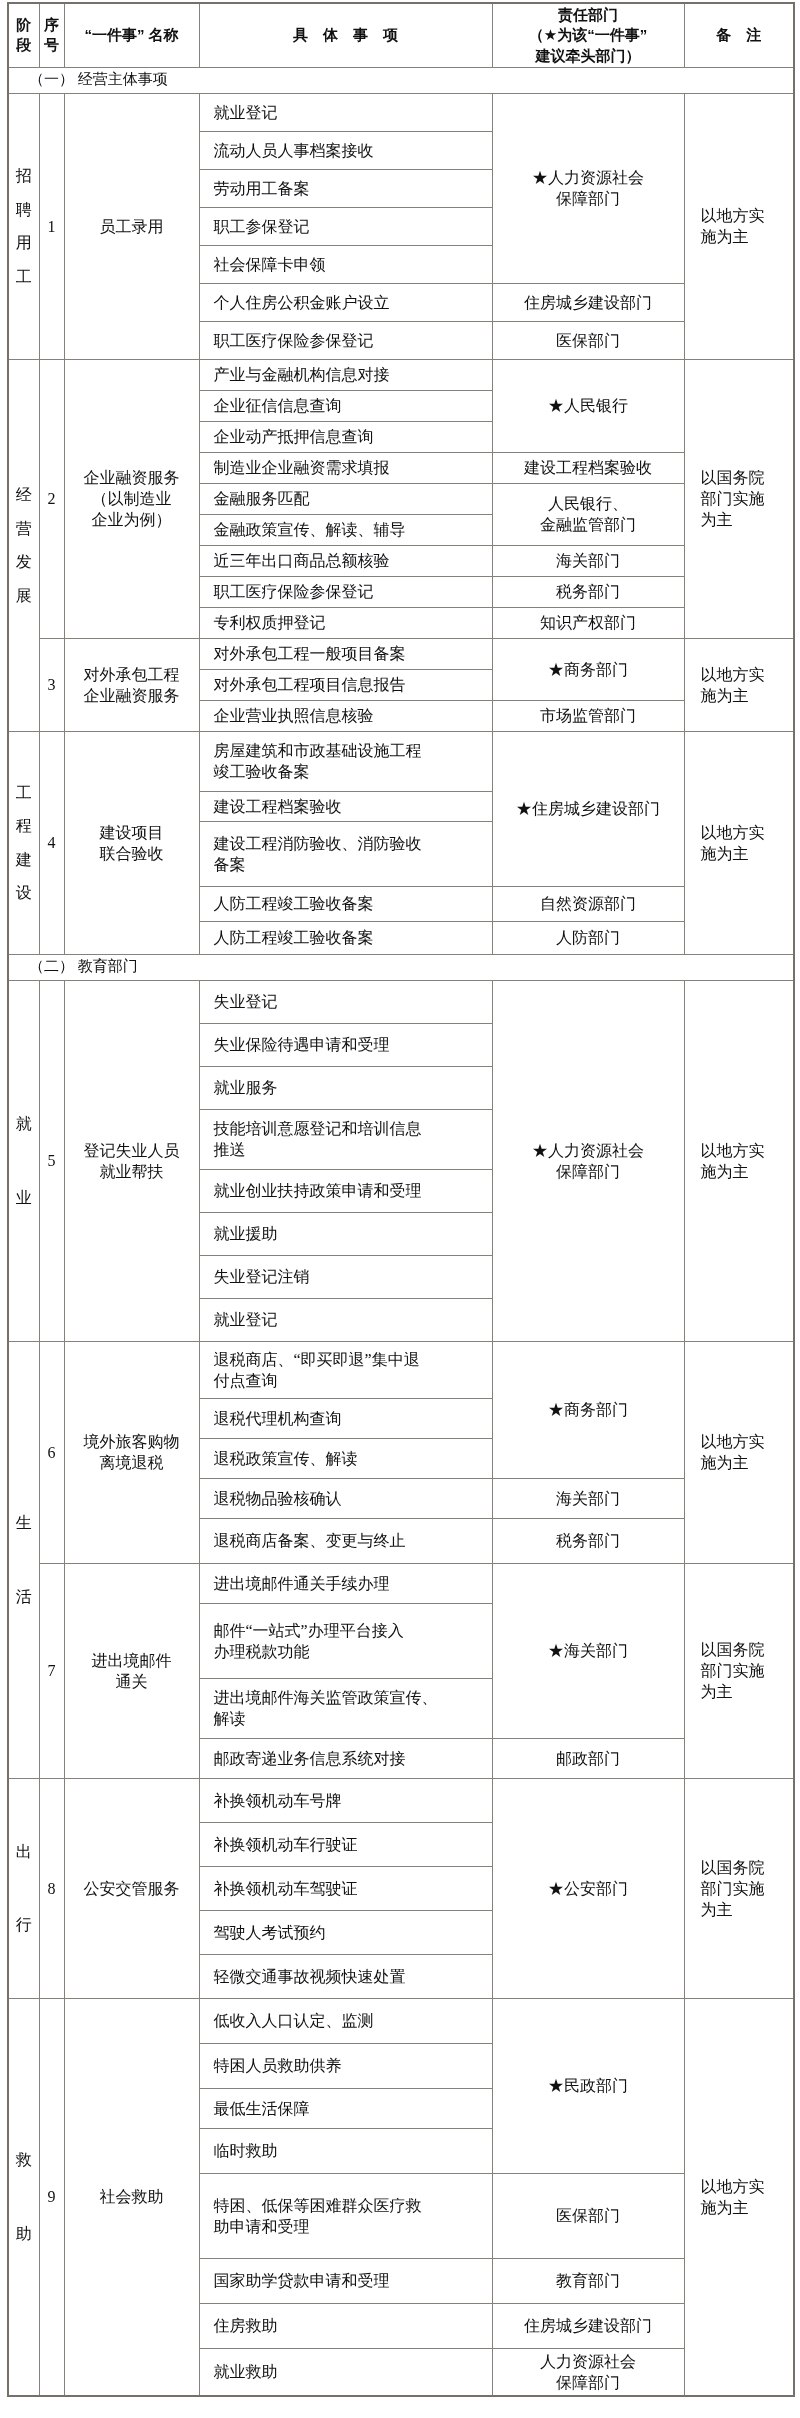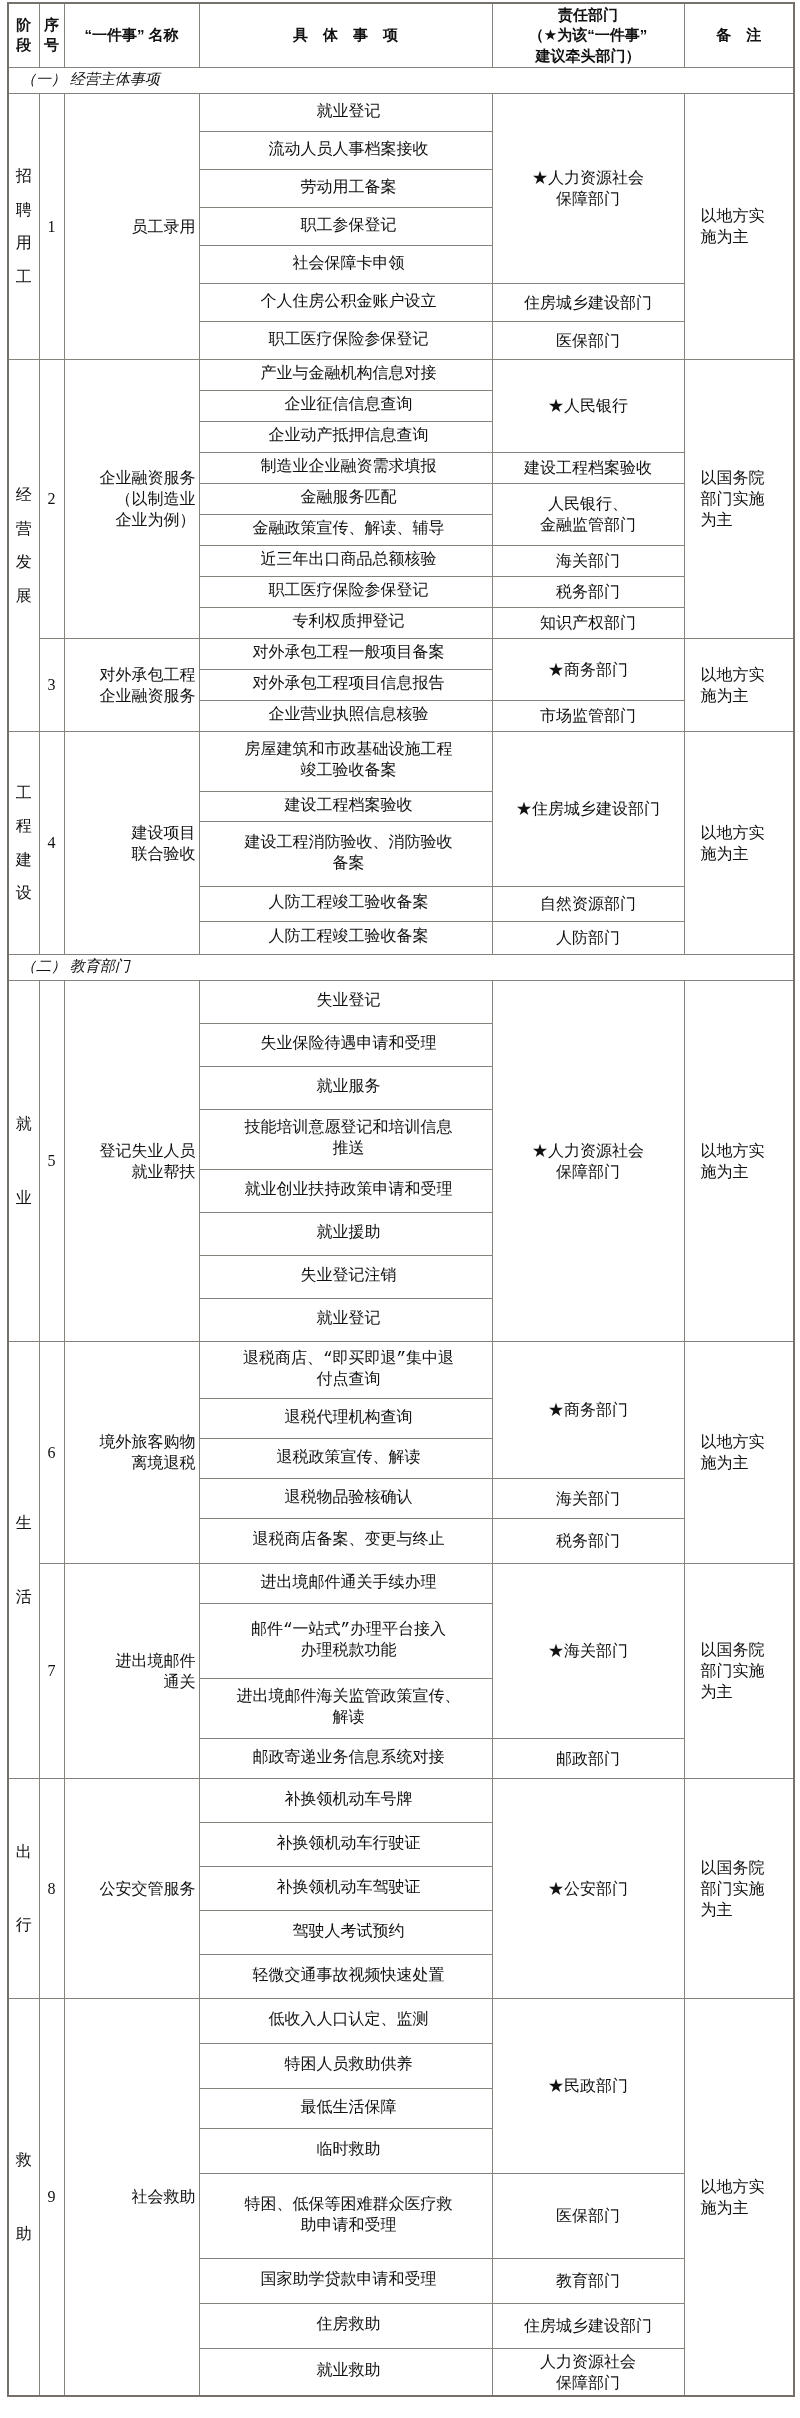--- a/index.html
+++ b/index.html
@@ -6,25 +6,25 @@
   body{width:800px;font-family:"Liberation Serif","DejaVu Serif",serif;color:#111;}
   .page{padding:2px 7px;}
   table{border-collapse:collapse;table-layout:fixed;width:786px;}
   td,th{border:1.6px solid #87817b;vertical-align:middle;font-size:16px;line-height:1.32;overflow:hidden;}
   table{border:2px solid #76706a;}
   th{font-family:"Liberation Sans","DejaVu Sans",sans-serif;font-weight:bold;font-size:15px;text-align:center;white-space:pre-line;line-height:1.35;}
   .c-stage{text-align:center;white-space:pre-line;padding:0;}
   .lh4{line-height:2.1;}
   .lh2{line-height:4.6;}
   .c-num{text-align:center;}
-  .c-name{text-align:right;white-space:pre-line;padding:2px 3px;}
-  .c-item{text-align:center;padding:2px 8px 2px 14px;white-space:pre-line;font-family:Liberation Mono, monospace;}
+  .c-name{text-align:center;white-space:pre-line;padding:2px 3px;}
+  .c-item{text-align:left;padding:2px 8px 2px 14px;white-space:pre-line;}
   .c-dept{text-align:center;white-space:pre-line;padding:2px 4px;}
   .c-note{text-align:left;padding:2px 14px 2px 16px;}
-  .band{text-align:left;font-style:italic;font-size:15px;padding:2px 4px 2px 12px;}
+  .band{text-align:left;font-size:15px;padding:2px 4px 2px 20px;}
 </style>
 </head>
 <body>
 
 <div class="page">
 <table>
   <colgroup>
     <col style="width:31px">
         <col style="width:25px">
         <col style="width:135px">

